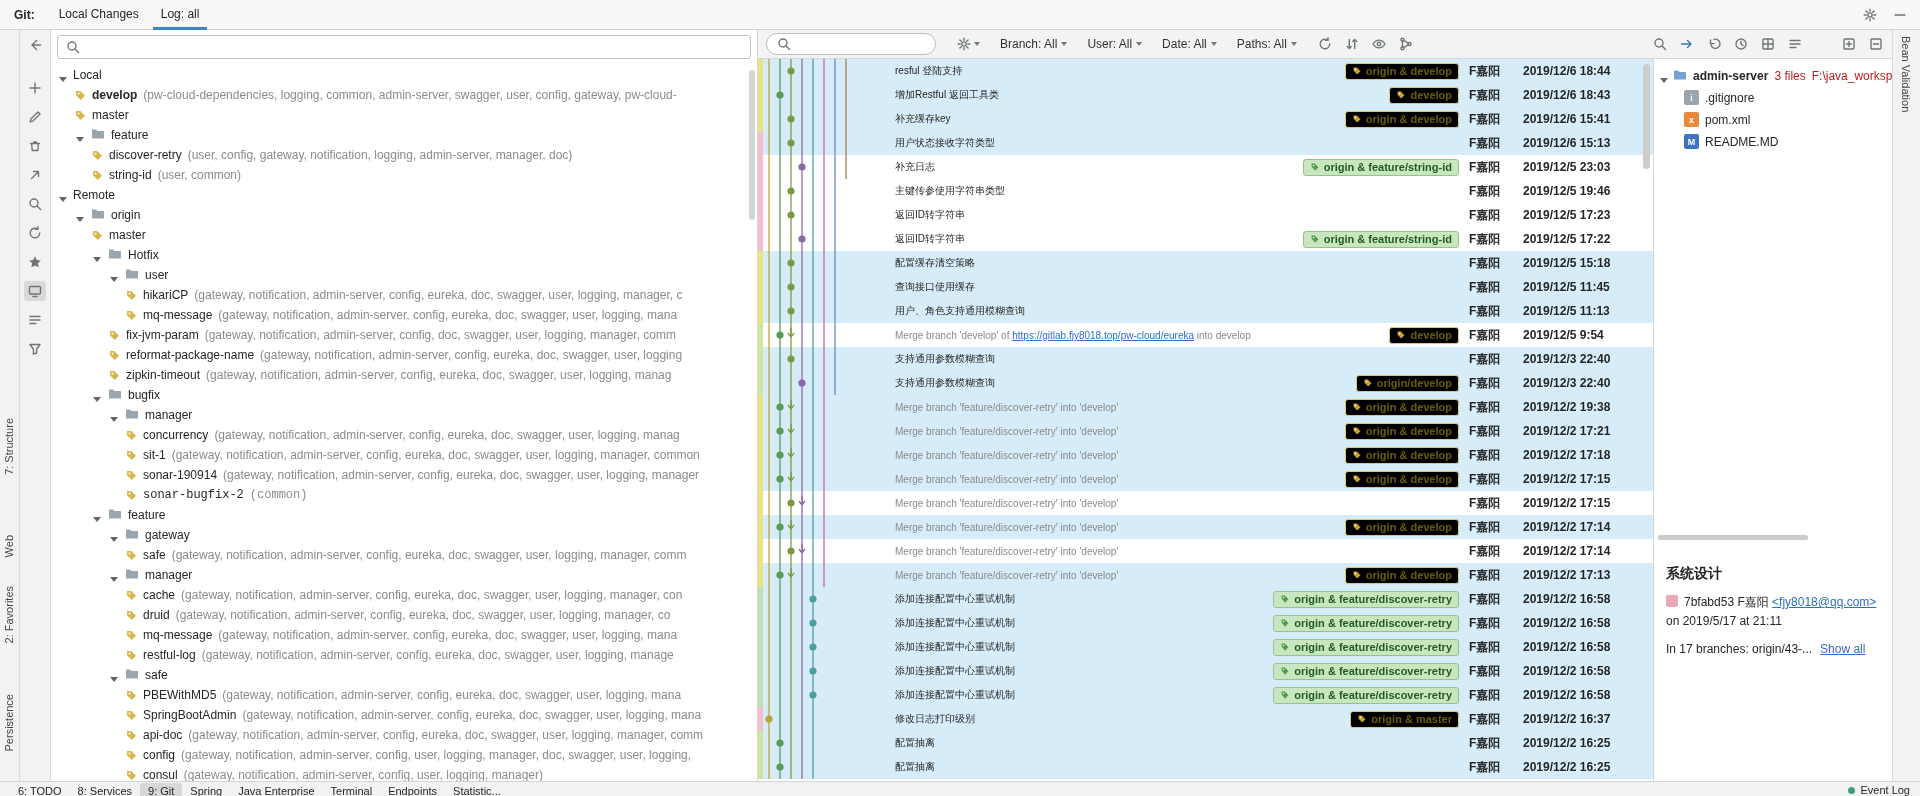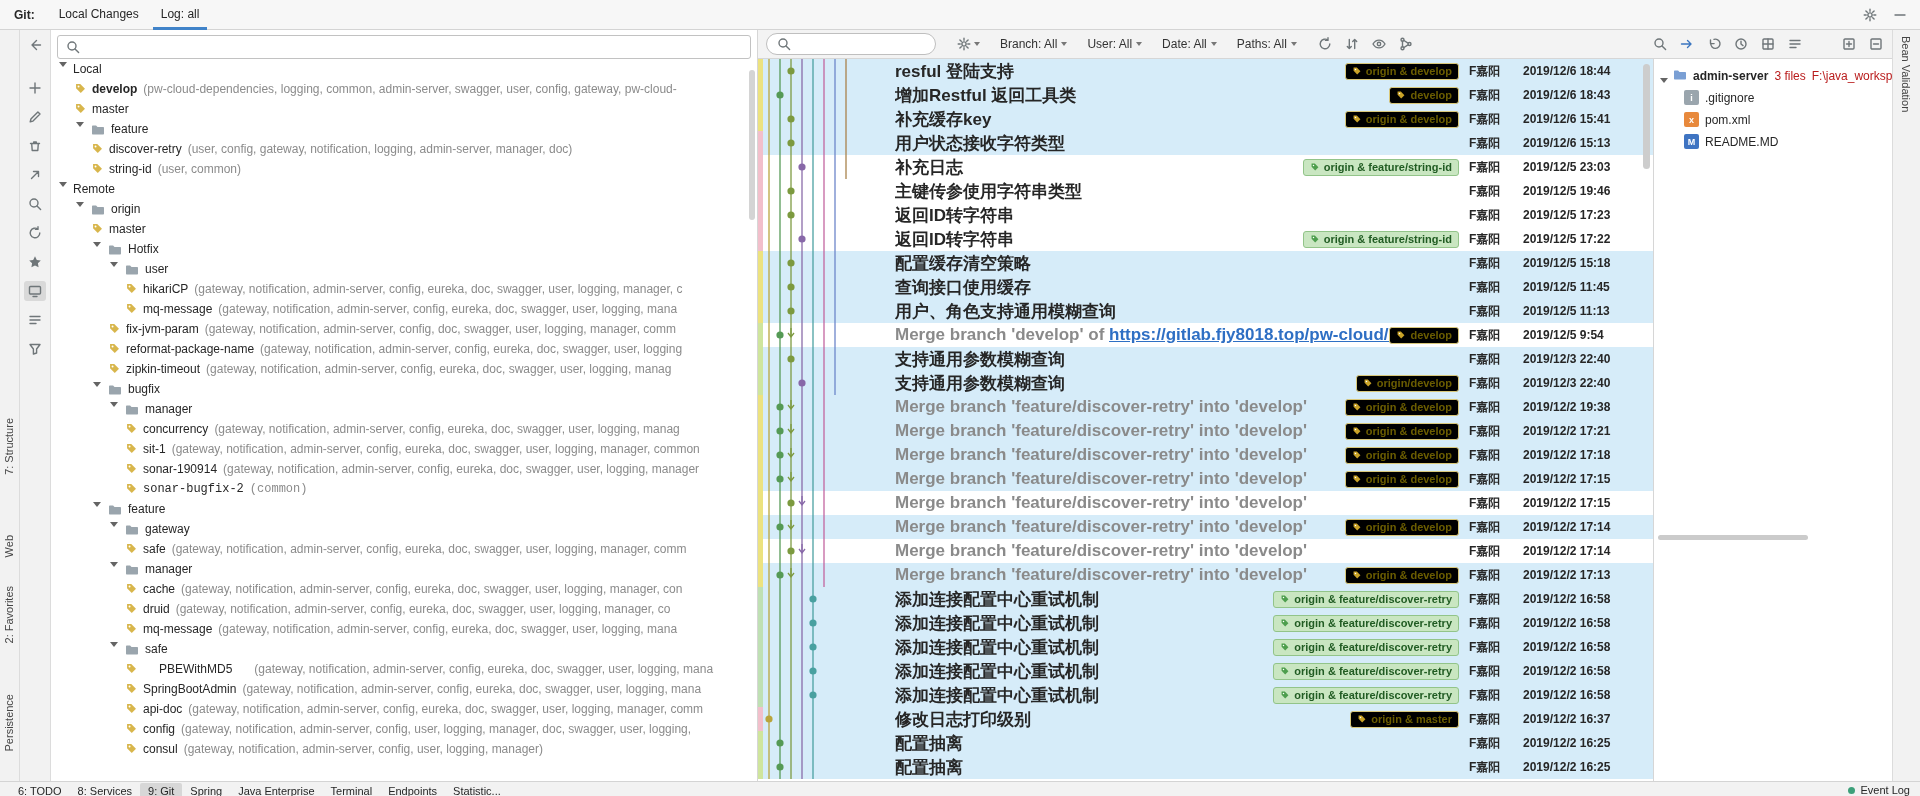--- a/index.html
+++ b/index.html
@@ -31,21 +31,21 @@
   .tbtn{width:22px;height:20px;display:flex;align-items:center;justify-content:center;border-radius:3px;cursor:pointer}
   .tbtn.selected{background:#d9d9d9}
   .icon-col .tbtn:nth-child(2){margin-top:14px}
 
   
   .branches{position:absolute;left:51px;top:30px;width:706px;bottom:15px;background:#fff;overflow:hidden}
   .br-search{margin:5px 6px 3px;height:24px;border:1px solid #c2c2c2;border-radius:3px;background:#fff;
              display:flex;align-items:center;padding:0 7px;gap:6px}
   .br-search input{border:0;outline:0;flex:1;font:inherit;background:transparent}
   .tree{position:absolute;left:0;right:8px;top:32px;bottom:0;overflow:hidden}
-  .trow{height:20px;display:flex;align-items:flex-start;white-space:nowrap;overflow:hidden;cursor:pointer}
+  .trow{height:20px;display:flex;align-items:flex-end;white-space:nowrap;overflow:hidden;cursor:pointer}
   .tri{width:0;height:0;border-left:4px solid transparent;border-right:4px solid transparent;border-top:5px solid #646464;margin:0 6px 0 2px;flex:none}
   .ticon{margin-right:5px;flex:none;display:inline-flex}
   .tlabel{margin-right:6px}
   .tlabel.bold{font-weight:700}
   .tdesc{color:#8b8b8b}
   .br-thumb{position:absolute;right:2px;top:40px;width:6px;height:150px;background:#d4d4d4;border-radius:3px;cursor:pointer}
 
   
   .log-toolbar{position:absolute;left:757px;right:28px;top:30px;height:29px;background:#f3f3f3;
                border-bottom:1px solid #d6d6d6;border-left:1px solid #d6d6d6;
@@ -60,21 +60,21 @@
   .tb-group{display:flex;gap:11px;align-items:center}
   .tb-ic{cursor:pointer}
   .tb-ic.blue{color:#3b76c0}
 
   
   .commits{position:absolute;left:757px;width:896px;top:59px;bottom:15px;background:#fff;border-left:1px solid #d6d6d6;overflow:hidden}
   .crow{height:24px;display:flex;align-items:center;padding-right:18px;cursor:pointer}
   .crow.sel{background:var(--selection)}
   .stripe{width:5px;align-self:stretch;flex:none}
   .graph{flex:none}
-  .subject{flex:1 1 auto;min-width:0;overflow:hidden;white-space:nowrap;font-weight:700;font-size:17px}
+  .subject{flex:1 1 auto;min-width:0;overflow:hidden;white-space:nowrap;font-weight:400;font-size:10px}
   .crow.merge .subject{color:#8a8a8a}
   .lnk{color:var(--link);text-decoration:underline;cursor:pointer}
   .labels{display:flex;gap:6px;margin-left:auto;margin-right:10px;flex:none}
   .pill{display:inline-flex;align-items:center;gap:4px;height:17px;padding:0 6px;border-radius:3px;font-size:11px;font-weight:600;white-space:nowrap;cursor:pointer}
   .pill.y{background:#000000;border:1px solid #d9c87a;color:#6b5d00}
   .pill.g{background:#c9e6c1;border:1px solid #92c489;color:#215c23}
   .author{flex:none;width:54px;font-weight:700}
   .date{flex:none;width:112px;font-weight:700}
   .vthumb{position:absolute;right:3px;top:5px;width:7px;height:105px;background:#cdcdcd;border-radius:4px;cursor:pointer}
 
@@ -487,30 +487,40 @@
         <div class="trow" style="padding-left: 74px;">
           <span class="ticon">
             <svg width="13" height="13" viewBox="0 0 16 16">
               <path d="M2.5 2.5h5.2l5.8 5.8-5.2 5.2-5.8-5.8z" fill="#d8b64c"></path>
               <circle cx="5.6" cy="5.6" r="1.2" fill="#fff"></circle>
             </svg>
           </span>
           <span class="tlabel">mq-message</span>
           <span class="tdesc">(gateway, notification, admin-server, config, eureka, doc, swagger, user, logging, mana</span>
         </div>
+        <div class="trow" style="padding-left: 74px;">
+          <span class="ticon">
+            <svg width="13" height="13" viewBox="0 0 16 16">
+              <path d="M2.5 2.5h5.2l5.8 5.8-5.2 5.2-5.8-5.8z" fill="#d8b64c"></path>
+              <circle cx="5.6" cy="5.6" r="1.2" fill="#fff"></circle>
+            </svg>
+          </span>
+          <span class="tlabel">restful-log</span>
+          <span class="tdesc">(gateway, notification, admin-server, config, eureka, doc, swagger, user, logging, manage</span>
+        </div>
         <div class="trow" style="padding-left: 57px;">
           <span class="tri"></span>
           <span class="ticon">
             <svg width="16" height="16" viewBox="0 0 16 16">
               <path d="M2 4.6c0-.6.4-1 1-1h3.1l1.4 1.4H13c.6 0 1 .4 1 1v5.4c0 .6-.4 1-1 1H3c-.6 0-1-.4-1-1V4.6z" fill="#9aa5ad"></path>
             </svg>
           </span>
           <span class="tlabel">safe</span>
         </div>
-        <div class="trow" style="padding-left: 74px; gap: 16px;">
+        <div class="trow" style="padding-left: 74px;">
           <span class="ticon">
             <svg width="13" height="13" viewBox="0 0 16 16">
               <path d="M2.5 2.5h5.2l5.8 5.8-5.2 5.2-5.8-5.8z" fill="#d8b64c"></path>
               <circle cx="5.6" cy="5.6" r="1.2" fill="#fff"></circle>
             </svg>
           </span>
           <span class="tlabel">PBEWithMD5</span>
           <span class="tdesc">(gateway, notification, admin-server, config, eureka, doc, swagger, user, logging, mana</span>
         </div>
         <div class="trow" style="padding-left: 74px;">
@@ -1385,20 +1395,33 @@
         <div class="frow child">
           <span class="fi" style="background:#e8893c">x</span>
           <span class="fname">pom.xml</span>
         </div>
         <div class="frow child">
           <span class="fi" style="background:#3f74c2">M</span>
           <span class="fname">README.MD</span>
         </div>
       </div>
     <div class="hthumb"></div>
+    <div class="ci">
+      <div class="ci-title">系统设计</div>
+      <div class="ci-meta">
+        <span class="avatar"></span><span>7bfabd53</span>
+        <span>F嘉阳</span>
+        <span class="lnk">&lt;fjy8018@qq.com&gt;</span>
+        <span>on 2019/5/17 at 21:11</span>
+      </div>
+      <div class="ci-branches">
+        <span>In 17 branches: origin/43-...</span>
+        <span class="lnk">Show all</span>
+      </div>
+    </div>
   </div>
 
   <div class="right-dock">
     <span class="dock-label-r">Bean Validation</span>
   </div>
 
   <div class="bottombar" id="bottomBar">
       <div class="bb-item">6: TODO</div>
       <div class="bb-item">8: Services</div>
       <div class="bb-item active">9: Git</div>

